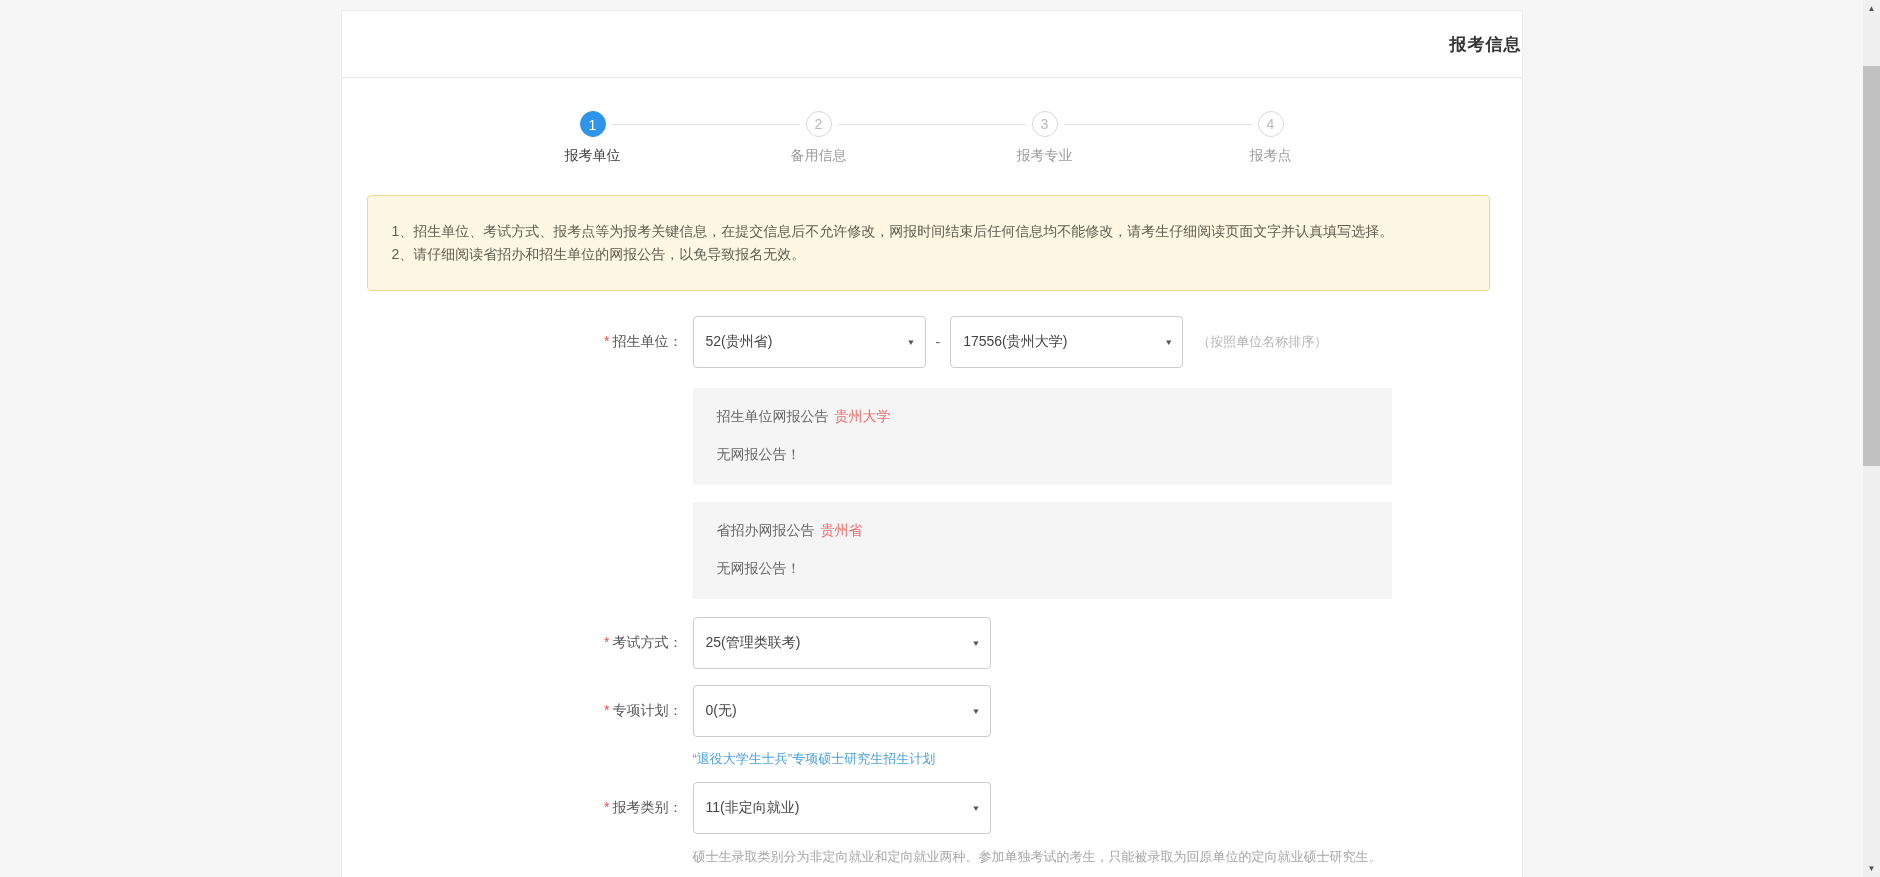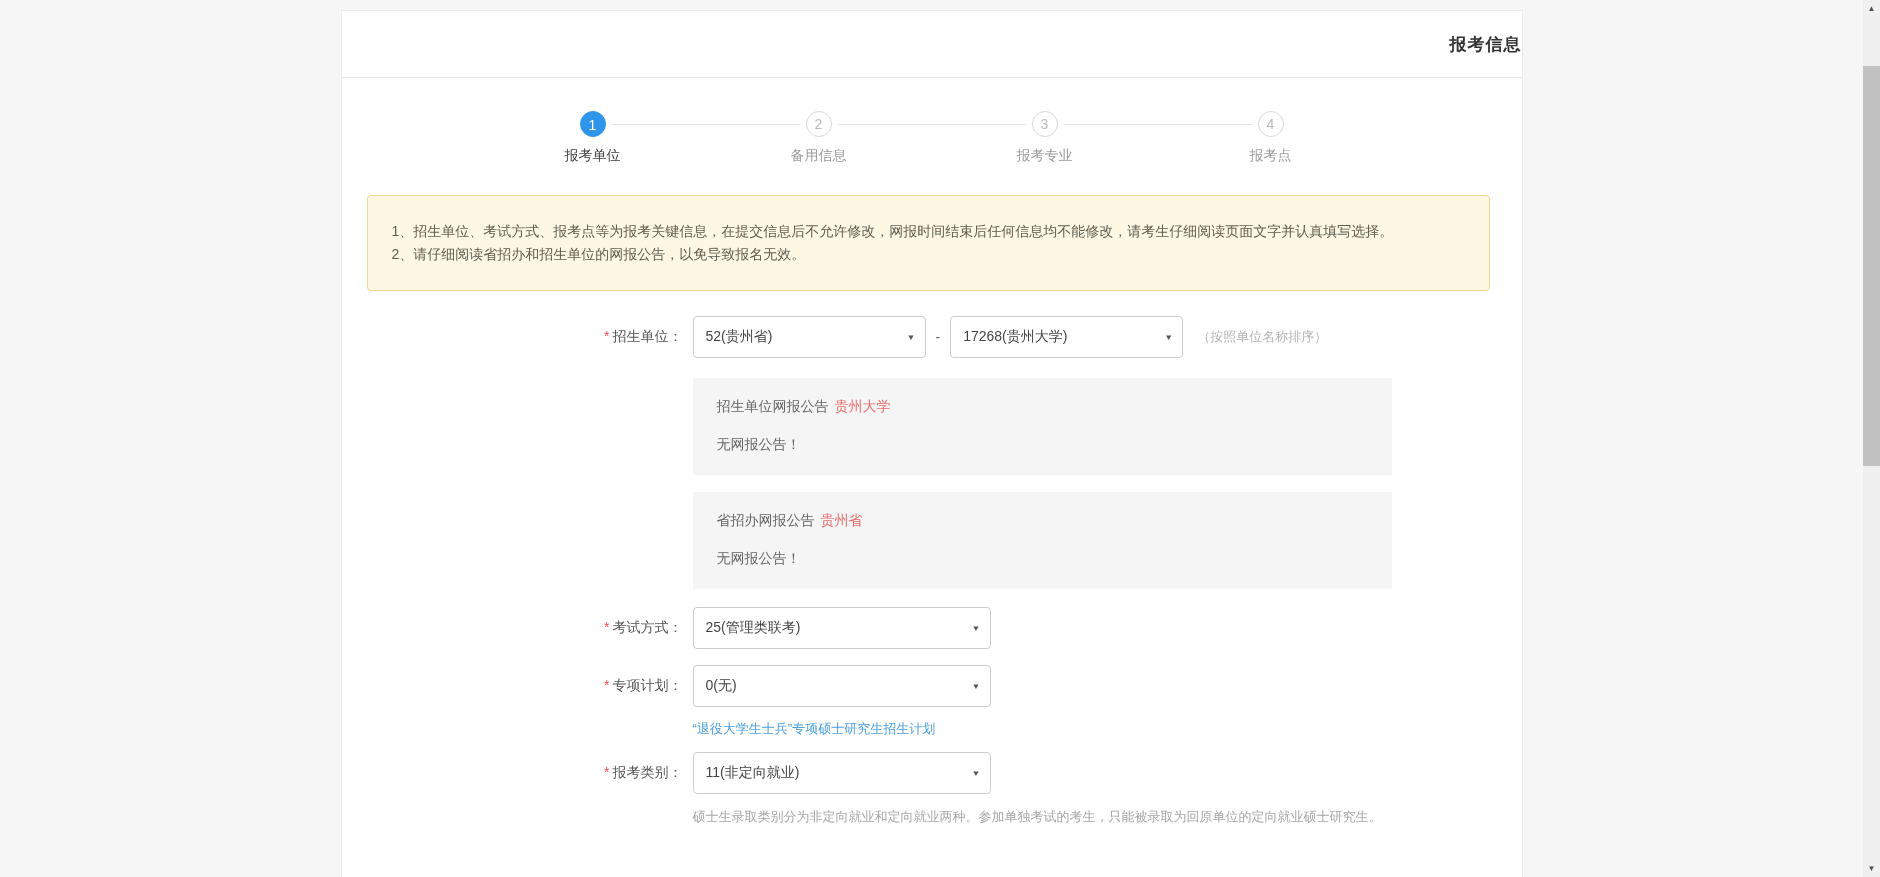--- a/index.html
+++ b/index.html
@@ -51,21 +51,21 @@
   .notice p { margin: 0; font-size: 14px; color: #5e5e50; line-height: 23px; }
 
   
   .form { margin-top: 25px; padding-bottom: 30px; }
   .form-row { display: flex; align-items: center; }
   .form-label { flex: 0 0 341px; width: 341px; text-align: right; font-size: 14px; color: #555; }
   .req { color: #e45050; font-style: normal; margin-right: 3px; }
   .controls { display: flex; align-items: center; margin-left: 10px; }
 
   .select {
-    height: 42px; border: 1px solid #ccc; border-radius: 4px; background: #fff;
+    height: 52px; border: 1px solid #ccc; border-radius: 4px; background: #fff;
     display: flex; align-items: center; justify-content: space-between;
     padding: 0 9px 0 12px; font-size: 14px; color: #444; cursor: pointer;
   }
   .select .caret { font-size: 9px; color: #555; margin-left: 8px; transform: scaleY(.9); }
   .w233 { width: 233px; } .w298 { width: 298px; align-items: center; }
   .dash { margin: 0 10px; color: #666; font-size: 14px; }
   .hint { margin-left: 14px; font-size: 13px; color: #b3b3b3; }
 
   
   .notice-card {
@@ -140,21 +140,21 @@
 
       <div class="form-row">
         <div class="form-label"><i class="req">*</i><span>招生单位：</span></div>
         <div class="controls">
           <div class="select w233">
             <span>52(贵州省)</span>
             <span class="caret">▼</span>
           </div>
           <span class="dash">-</span>
           <div class="select w233">
-            <span>17268(贵州大学)</span>
+            <span>17556(贵州大学)</span>
             <span class="caret">▼</span>
           </div>
           <span class="hint">（按照单位名称排序）</span>
         </div>
       </div>
 
       <div class="notice-card">
         <div class="nc-line"><span>招生单位网报公告</span><a class="red-link">贵州大学</a></div>
         <div class="nc-body">无网报公告！</div>
       </div>

